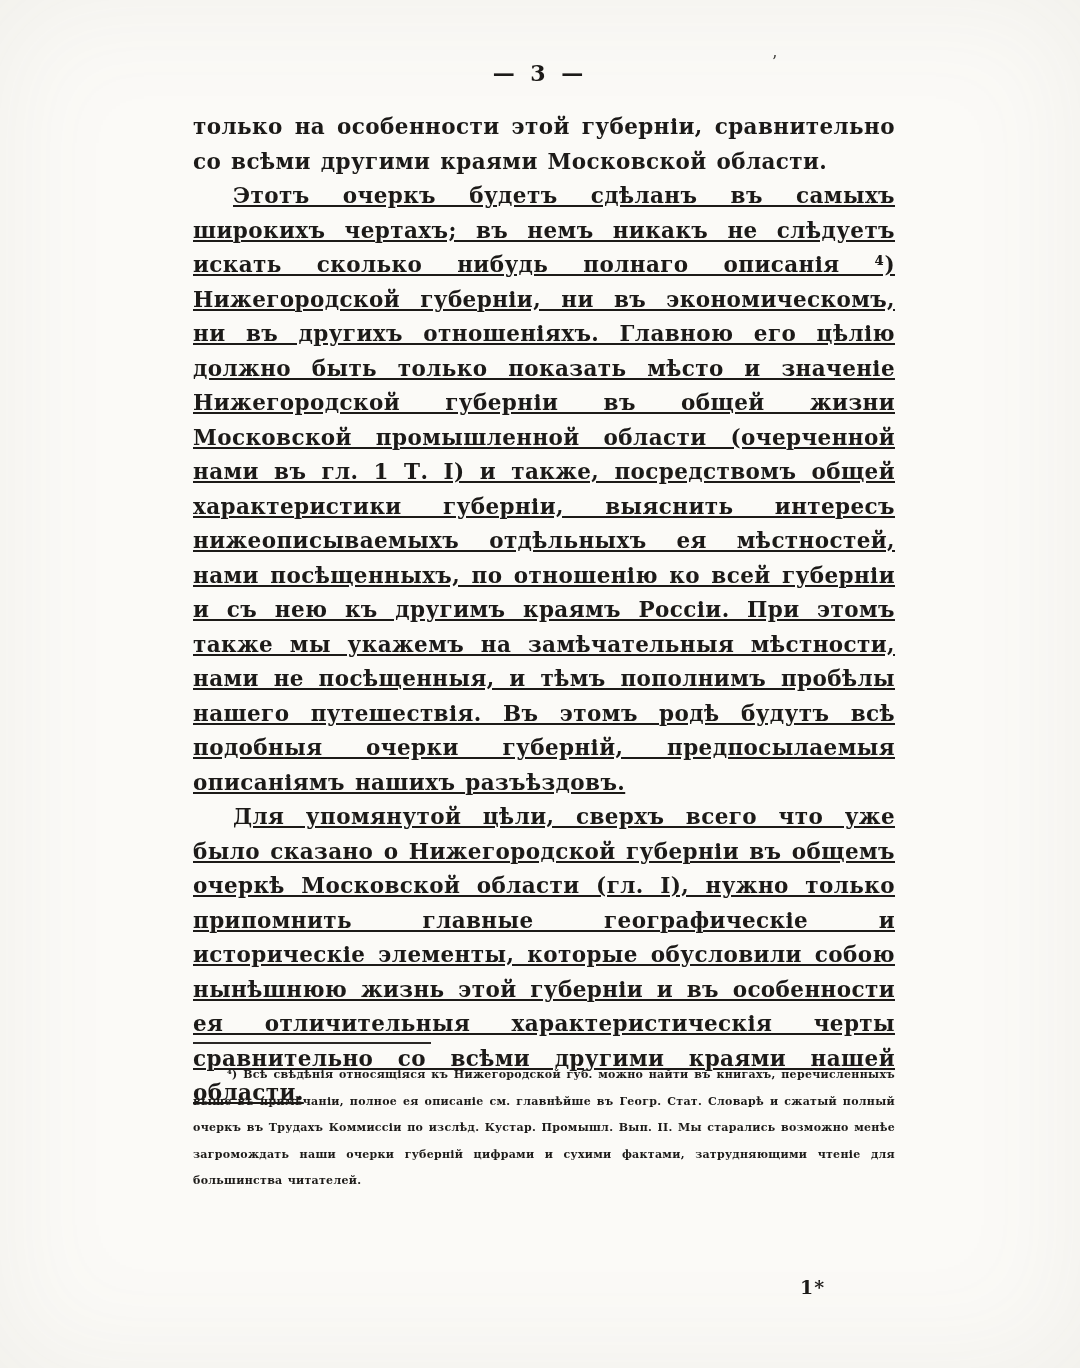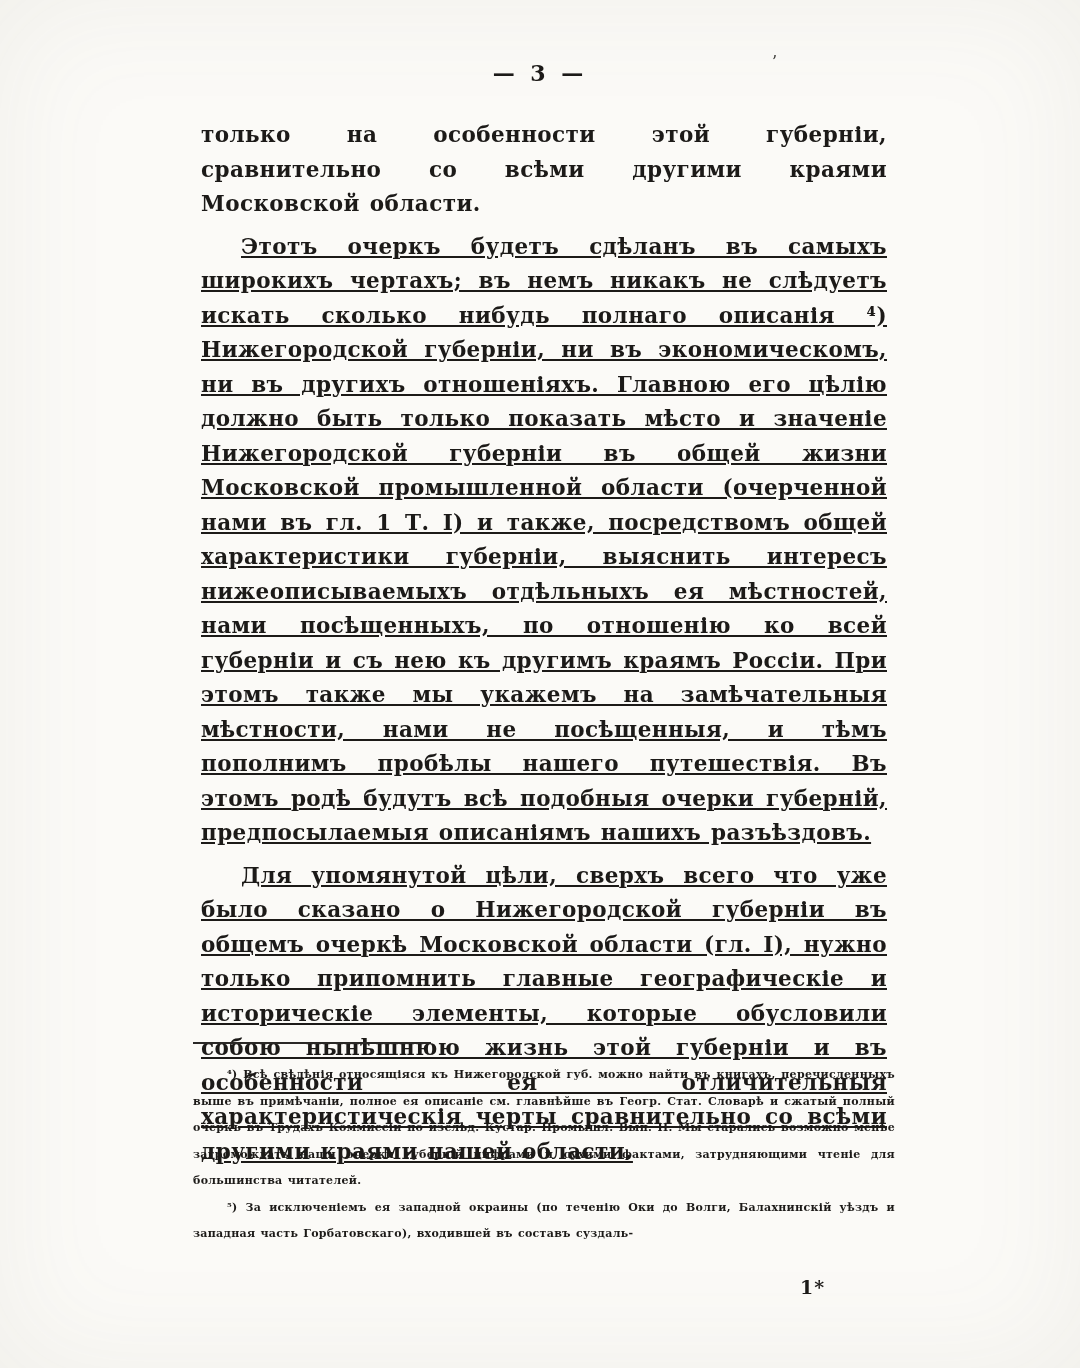--- a/index.html
+++ b/index.html
@@ -40,21 +40,21 @@
     top: 110px;
     left: 193px;
     width: 702px;
     font-size: 21.5px;
     line-height: 34.5px;
     font-weight: 600;
     letter-spacing: 0.4px;
     text-align: justify;
     word-spacing: 2px;
   }
-  .para { margin: 8px; }
+  .para { margin: 0; }
   .para.indent { text-indent: 40px; text-decoration: underline; }
   .para.section-gap { margin-top: 32px; }
 
   .footnotes {
     position: absolute;
     top: 1042px;
     left: 193px;
     width: 702px;
   }
   .footnote-rule {
@@ -93,18 +93,17 @@
 
   <div class="text-block">
     <p class="para">только на особенности этой губерніи, сравнительно со всѣми другими краями Московской области.</p>
     <p class="para indent">Этотъ очеркъ будетъ сдѣланъ въ самыхъ широкихъ чертахъ; въ немъ никакъ не слѣдуетъ искать сколько нибудь полнаго описанія ⁴) Нижегородской губерніи, ни въ экономическомъ, ни въ другихъ отношеніяхъ. Главною его цѣлію должно быть только показать мѣсто и значеніе Нижегородской губерніи въ общей жизни Московской промышленной области (очерченной нами въ гл. 1 Т. I) и также, посредствомъ общей характеристики губерніи, выяснить интересъ нижеописываемыхъ отдѣльныхъ ея мѣстностей, нами посѣщенныхъ, по отношенію ко всей губерніи и съ нею къ другимъ краямъ Россіи. При этомъ также мы укажемъ на замѣчательныя мѣстности, нами не посѣщенныя, и тѣмъ пополнимъ пробѣлы нашего путешествія. Въ этомъ родѣ будутъ всѣ подобныя очерки губерній, предпосылаемыя описаніямъ нашихъ разъѣздовъ.</p>
     <p class="para indent">Для упомянутой цѣли, сверхъ всего что уже было сказано о Нижегородской губерніи въ общемъ очеркѣ Московской области (гл. I), нужно только припомнить главные географическіе и историческіе элементы, которые обусловили собою нынѣшнюю жизнь этой губерніи и въ особенности ея отличительныя характеристическія черты сравнительно со всѣми другими краями нашей области.</p>
   </div>
 
   <div class="footnotes">
     <div class="footnote-rule"></div>
     <p class="footnote">⁴) Всѣ свѣдѣнія относящіяся къ Нижегородской губ. можно найти въ книгахъ, перечисленныхъ выше въ примѣчаніи, полное ея описаніе см. главнѣйше въ Геогр. Стат. Словарѣ и сжатый полный очеркъ въ Трудахъ Коммиссіи по изслѣд. Кустар. Промышл. Вып. II. Мы старались возможно менѣе загромождать наши очерки губерній цифрами и сухими фактами, затрудняющими чтеніе для большинства читателей.</p>
-    <p class="footnote">⁵) За исключеніемъ ея западной окраины (по теченію Оки до Волги, Балахнинскій уѣздъ и западная часть Горбатовскаго), входившей въ составъ суздаль-</p>
   </div>
 
   <div class="signature">1*</div>
 
 </div>
 
 </body></html>

